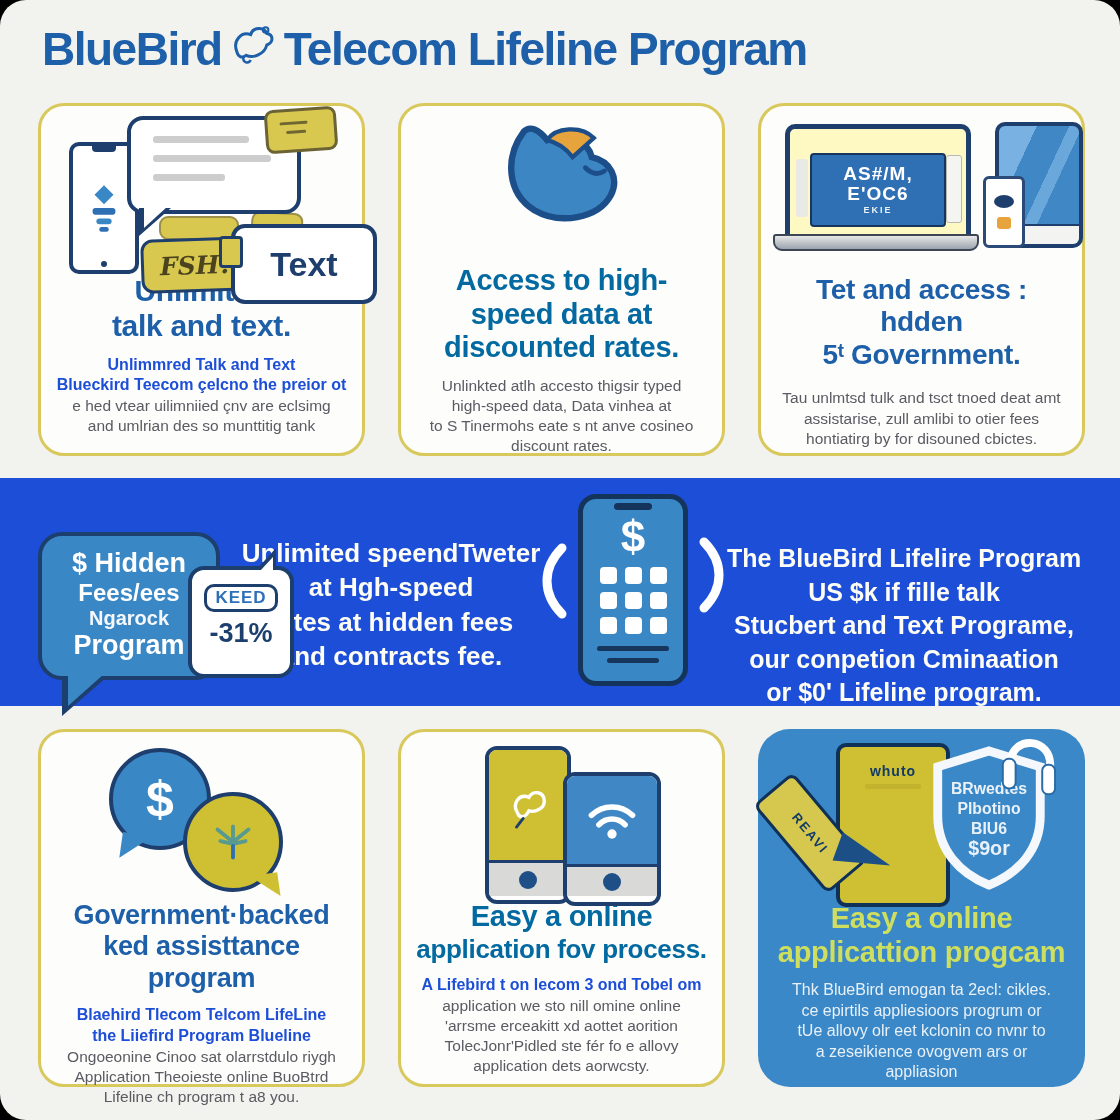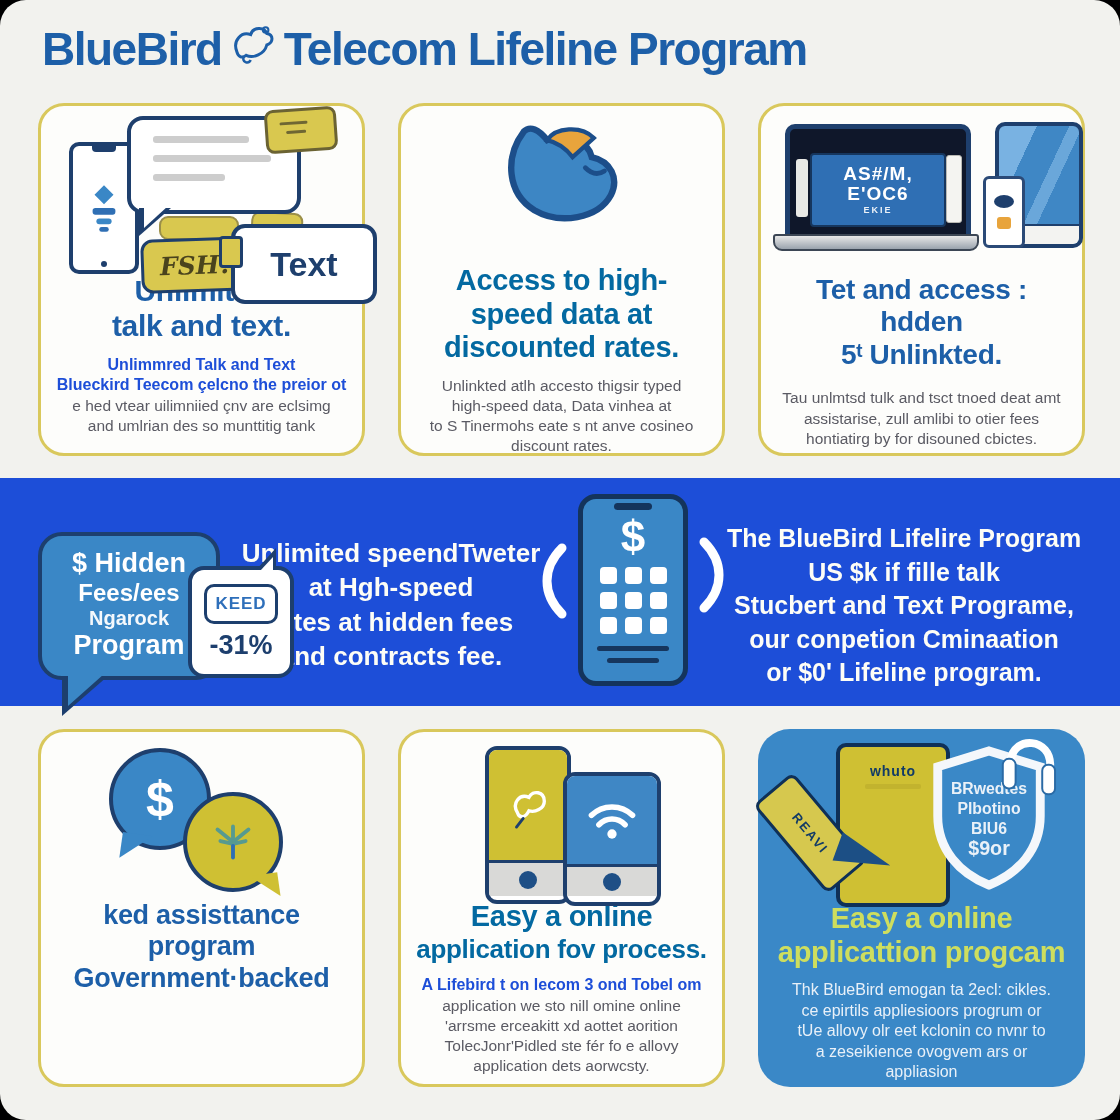--- a/index.html
+++ b/index.html
@@ -65,21 +65,21 @@
           transform:rotate(-2deg);z-index:2;}
   .c1-fsh::after{content:"";position:absolute;right:-15px;top:14px;width:0;height:0;
           border-left:16px solid #d9c84f;border-bottom:14px solid transparent;}
   .c1-text{position:absolute;left:178px;top:104px;width:138px;height:72px;background:#fff;
            border:4px solid #1e3f6d;border-radius:14px;display:flex;align-items:center;justify-content:center;
            font-size:34px;font-weight:800;color:#1e3f6d;z-index:3;}
   .c1-text::before{content:"";position:absolute;left:-16px;top:8px;width:18px;height:26px;background:#d9c84f;
            border:3px solid #1e3f6d;border-radius:4px;z-index:-1;}
 
   
-  .lt-screen{position:absolute;left:12px;top:4px;width:176px;height:106px;background:#0f172a;
+  .lt-screen{position:absolute;left:12px;top:4px;width:176px;height:106px;background:#fef9c3;
              border:5px solid #1e3f6d;border-radius:10px 10px 4px 4px;}
   .lt-card{position:absolute;left:20px;top:24px;width:132px;height:70px;background:#2f6fb4;
            border:2px solid #16365e;border-radius:4px;color:#fff;display:flex;flex-direction:column;
            align-items:center;justify-content:center;font-weight:800;line-height:1.05;}
   .lt-card .tl1,.lt-card .tl2{font-size:19px;letter-spacing:1px;}
   .lt-card .tl3{font-size:9px;letter-spacing:2px;opacity:.9;margin-top:2px;}
   .lt-strip-l{position:absolute;left:6px;top:30px;width:12px;height:58px;background:#e9e9e5;border-radius:3px;}
   .lt-strip-r{position:absolute;left:156px;top:26px;width:14px;height:66px;background:#f4f4f1;
               border:1px solid #b9b9b4;border-radius:3px;}
   .lt-base{position:absolute;left:0;top:114px;width:202px;height:13px;
@@ -104,26 +104,26 @@
   .bub-main::after{content:"";position:absolute;left:26px;bottom:-30px;width:0;height:0;
             border-top:32px solid #3a87c6;border-right:36px solid transparent;}
   .bub-l0{font-size:27px;font-weight:800;} .bub-l1{font-size:24px;font-weight:800;}
   .bub-l2{font-size:20px;font-weight:600;opacity:.95;} .bub-l3{font-size:27px;font-weight:800;}
   .bub-mini{position:absolute;left:188px;top:88px;width:106px;height:112px;background:#fff;
             border:4px solid #1d3f6e;border-radius:16px;z-index:3;text-align:center;box-sizing:border-box;padding-top:14px;}
   .bub-mini::before{content:"";position:absolute;right:14px;top:-22px;width:0;height:0;
             border-bottom:22px solid #1d3f6e;border-left:20px solid transparent;}
   .bub-mini::after{content:"";position:absolute;right:17px;top:-13px;width:0;height:0;
             border-bottom:14px solid #fff;border-left:13px solid transparent;}
-  .badge{display:inline-block;border:3px solid #1d3f6e;border-radius:10px;padding:7px 8px;
+  .badge{display:inline-block;border:3px solid #1d3f6e;border-radius:10px;padding:1px 8px;
          color:#2e6fba;font-weight:800;font-size:17px;letter-spacing:1px;}
   .discount{margin-top:6px;font-size:27px;font-weight:800;color:#1d3f6e;}
   .band-center{position:absolute;left:232px;top:58px;width:318px;text-align:center;color:#fdfdf6;
                font-size:26px;font-weight:800;line-height:1.32;}
-  .band-right{position:absolute;left:700px;top:44px;width:408px;text-align:center;color:#fdfdf6;
+  .band-right{position:absolute;left:700px;top:64px;width:408px;text-align:center;color:#fdfdf6;
               font-size:25px;font-weight:800;line-height:1.34;}
   .band-phone{position:absolute;left:578px;top:16px;width:110px;height:192px;background:#3a87c6;
               border:5px solid #14345c;border-radius:18px;text-align:center;box-sizing:border-box;z-index:2;}
   .band-phone::before{content:"";position:absolute;top:4px;left:50%;transform:translateX(-50%);
               width:38px;height:7px;background:#14345c;border-radius:4px;}
   .bp-dollar{margin-top:16px;font-size:44px;font-weight:800;color:#fff;line-height:1;}
   .keypad{display:grid;grid-template-columns:repeat(3,17px);gap:8px;justify-content:center;margin-top:8px;}
   .keypad i{width:17px;height:17px;background:#fff;border-radius:4px;display:block;}
   .bp-lines i{display:block;height:5px;background:#16365e;border-radius:3px;margin:7px auto 0;}
   .bp-lines .w1{width:72px;margin-top:12px;} .bp-lines .w2{width:52px;}
@@ -252,21 +252,21 @@
       <div class="tb3">
           <span class="tbl"></span>
         </div>
       <div class="mini-card">
         <span class="ov"></span>
           <span class="og"></span>
       </div>
     </div>
     <h2 class="h h28 hblue">
       <span class="hl">Tet and access : hdden</span>
-      <span class="hl">5ᵗ Unlinkted.</span>
+      <span class="hl">5ᵗ Government.</span>
     </h2>
     <div class="divider"></div>
     <div class="bodytxt" style="margin-top:7px;">
       <div class="bgl">Tau unlmtsd tulk and tsct tnoed deat amt</div>
       <div class="bgl">assistarise, zull amlibi to otier fees</div>
       <div class="bgl">hontiatirg by for disouned cbictes.</div>
     </div>
   </section>
 
   <section class="band">
@@ -331,23 +331,30 @@
               <path d="M30 30 L14 17"></path>
               <path d="M30 30 L46 17"></path>
             <path d="M30 32 L17 29"></path>
               <path d="M30 32 L43 29"></path>
           </g>
           <path d="M30 34 v12" stroke="#2f6fb4" stroke-width="4" stroke-linecap="round"></path>
         </svg>
       </div>
     </div>
     <h2 class="h h27 hblue">
+      <span class="hl">Government·backed</span>
       <span class="hl">ked assisttance program</span>
-      <span class="hl">Government·backed</span>
-    </h2>
+    </h2>
+    <div class="bodytxt">
+      <div class="bb">Blaehird Tlecom Telcom LifeLine</div>
+      <div class="bb">the Liiefird Program Blueline</div>
+      <div class="bgl">Ongoeonine Cinoo sat olarrstdulo riygh</div>
+      <div class="bgl">Application Theoieste online BuoBtrd</div>
+      <div class="bgl">Lifeline ch program t a8 you.</div>
+    </div>
   </section>
 
   <section class="card r2 cc2">
     <div class="icon-area">
       <div class="ph ph-y">
         <div class="scr">
           <svg width="48" height="58" viewBox="0 0 50 60">
             <path d="M14 38 C8 28 16 18 26 22 C30 14 42 16 42 26 C42 34 32 38 26 36 C22 44 16 44 14 38 Z" fill="none" stroke="#fff" stroke-width="3.5"></path>
             <path d="M20 44 l-7 9" stroke="#1d3f6e" stroke-width="3" stroke-linecap="round"></path>
           </svg>

